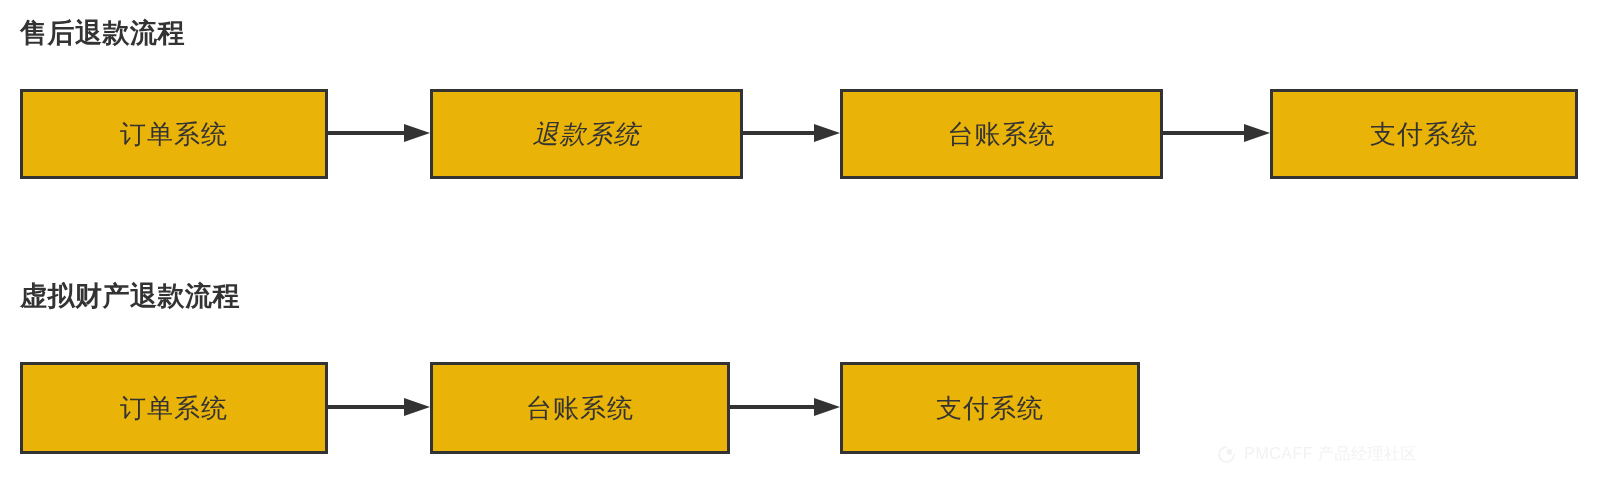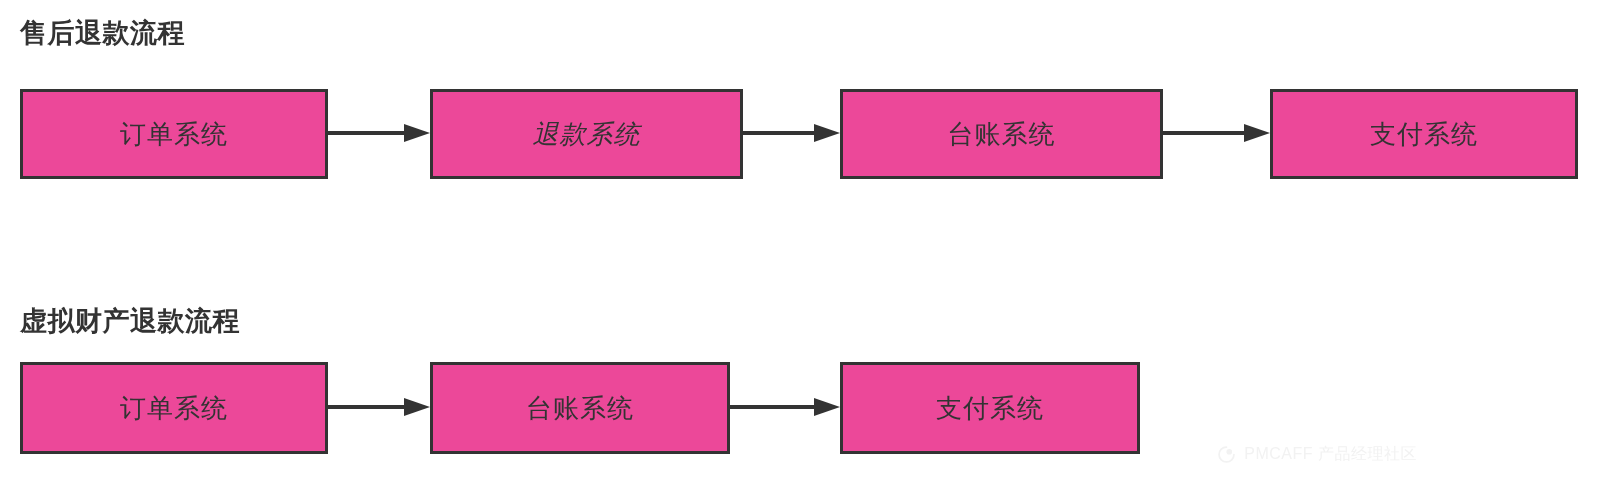--- a/index.html
+++ b/index.html
@@ -27,37 +27,37 @@
     position: absolute;
     left: 20px;
     font-size: 27px;
     font-weight: bold;
     color: #333333;
     letter-spacing: 0.5px;
     white-space: nowrap;
     line-height: 1;
   }
   #title-1 { top: 20px; }
-  #title-2 { top: 283px; margin-top: 25px; }
+  #title-2 { top: 283px; }
 
   
   .flow-row {
     position: absolute;
     left: 0;
     width: 1599px;
   }
   #row-1 { top: 89px; height: 90px; }
   #row-2 { top: 362px; height: 92px; }
 
   
   .node {
     position: absolute;
     box-sizing: border-box;
     border: 3px solid #333333;
-    background: #ec4899;
+    background: #eab308;
     display: flex;
     align-items: center;
     justify-content: center;
   }
   .node-label {
     font-size: 26px;
     font-weight: normal;
     color: #333333;
     letter-spacing: 1px;
     white-space: nowrap;

